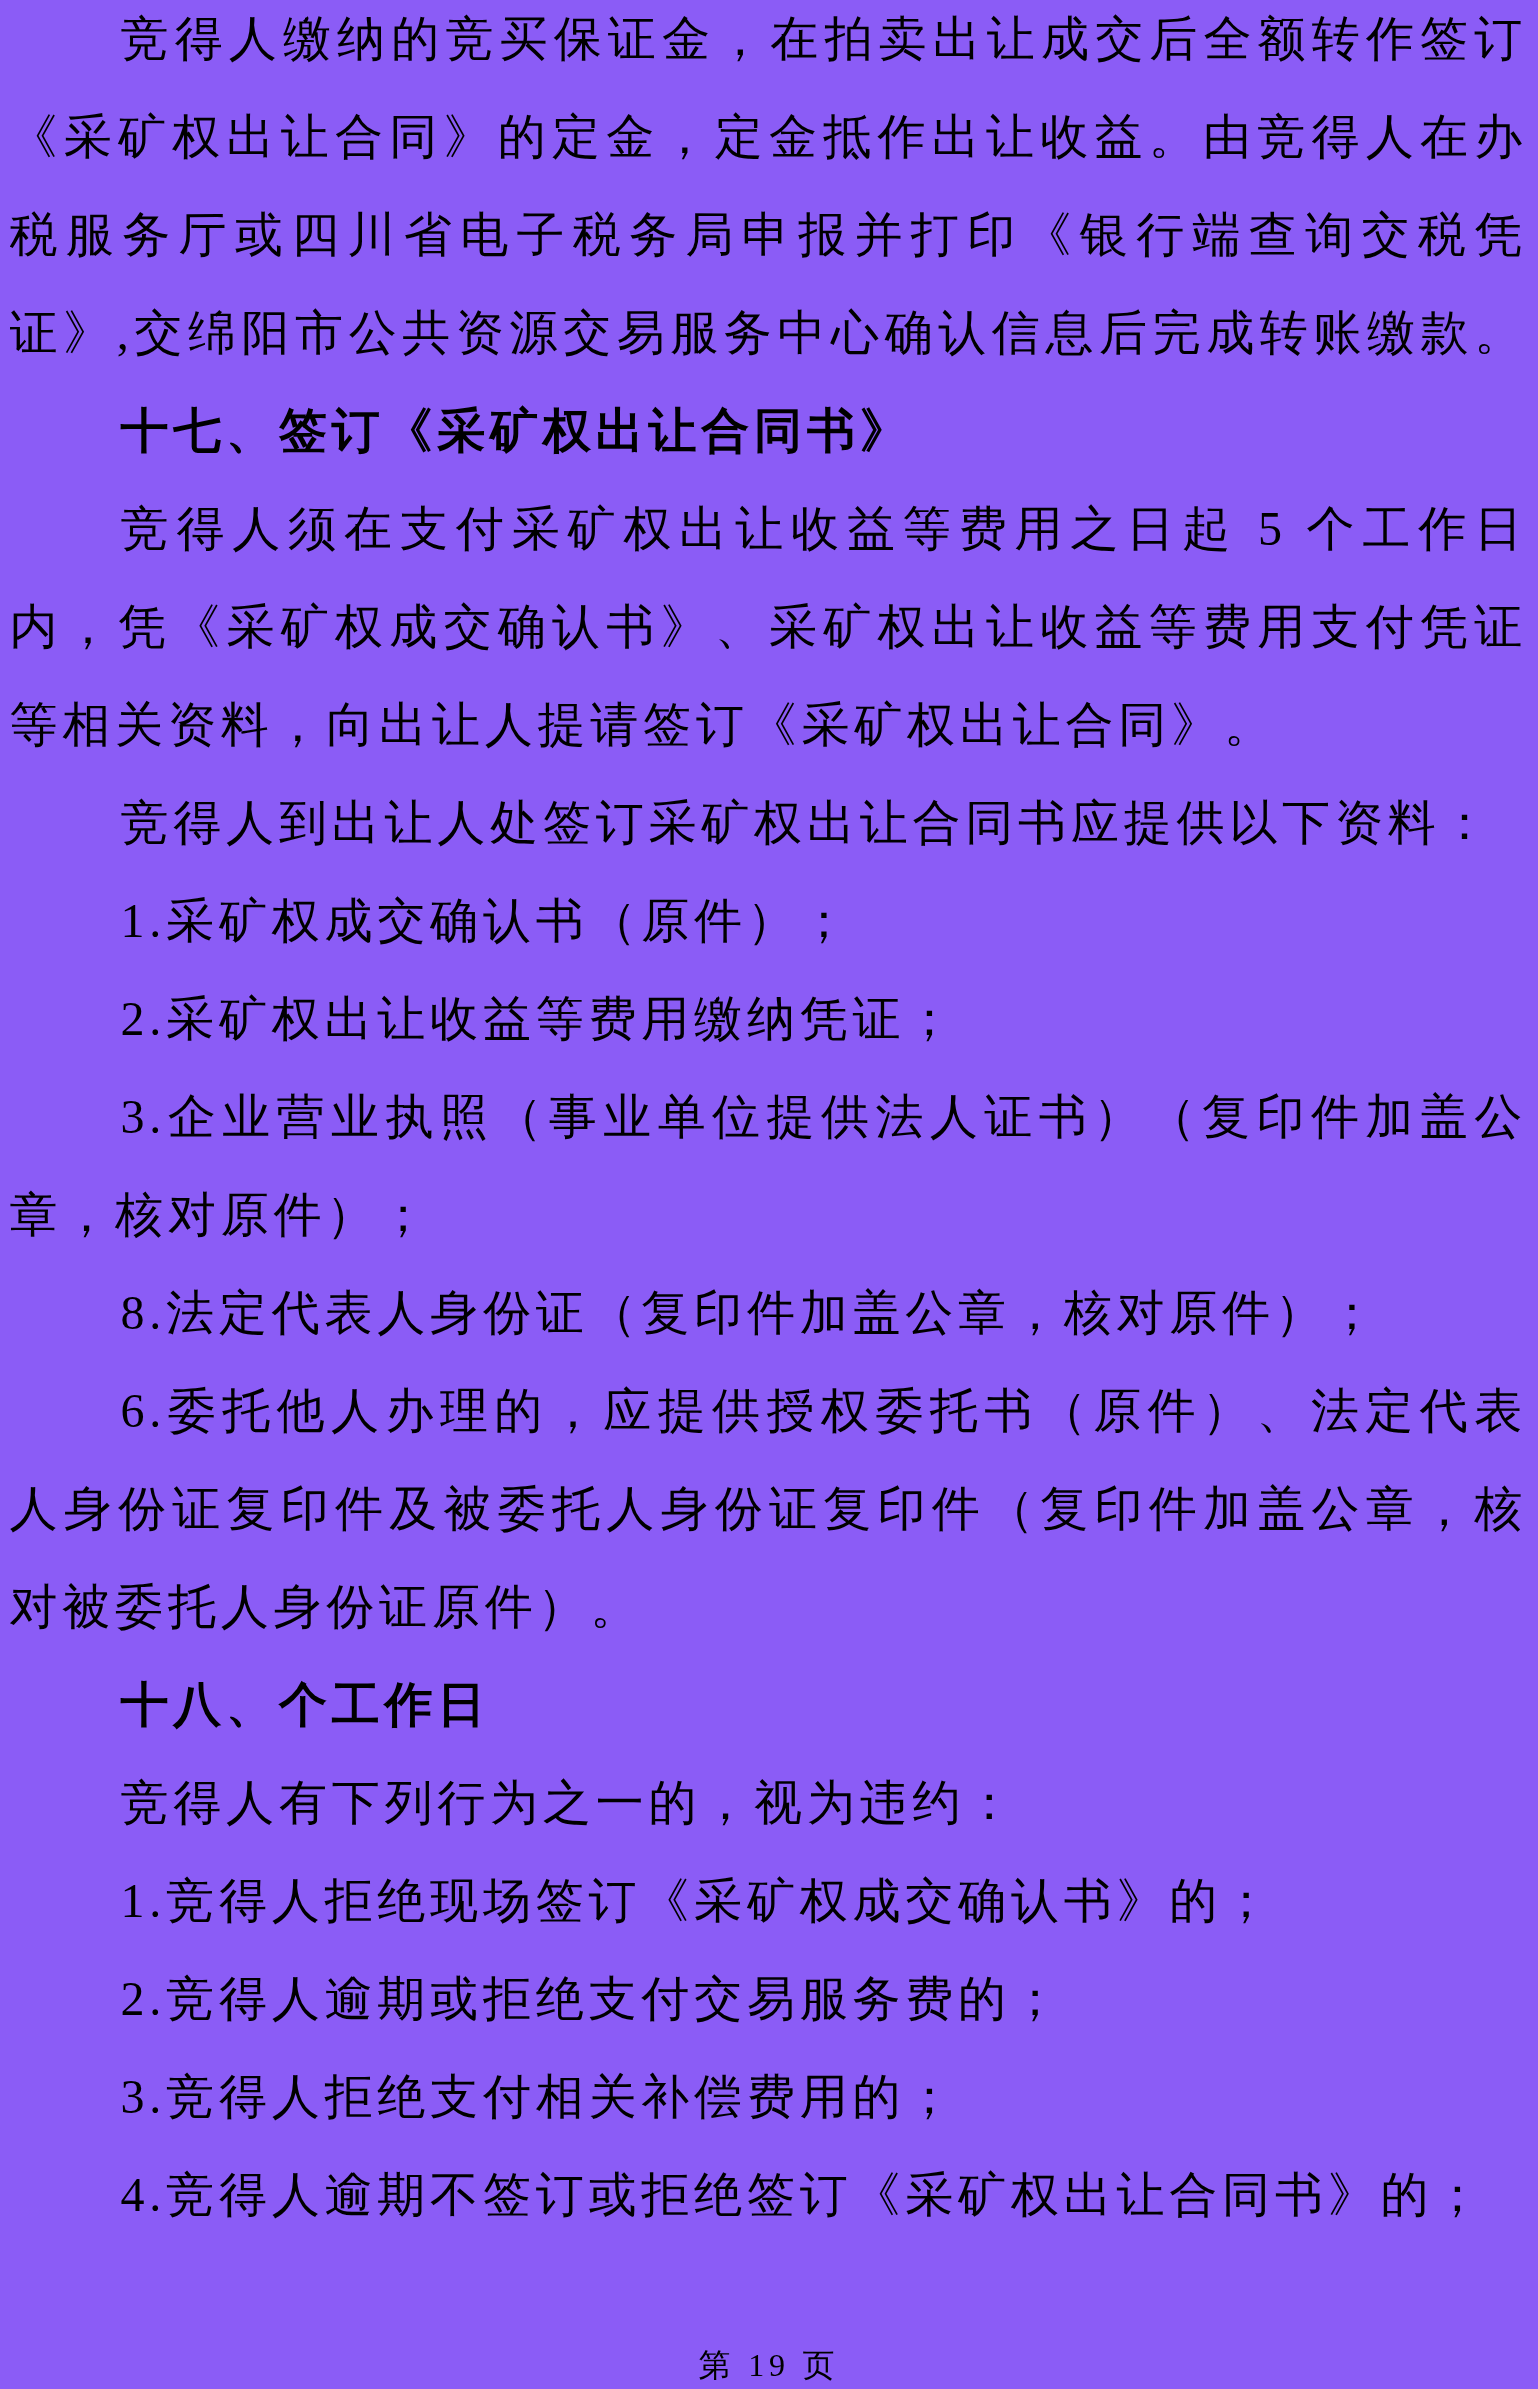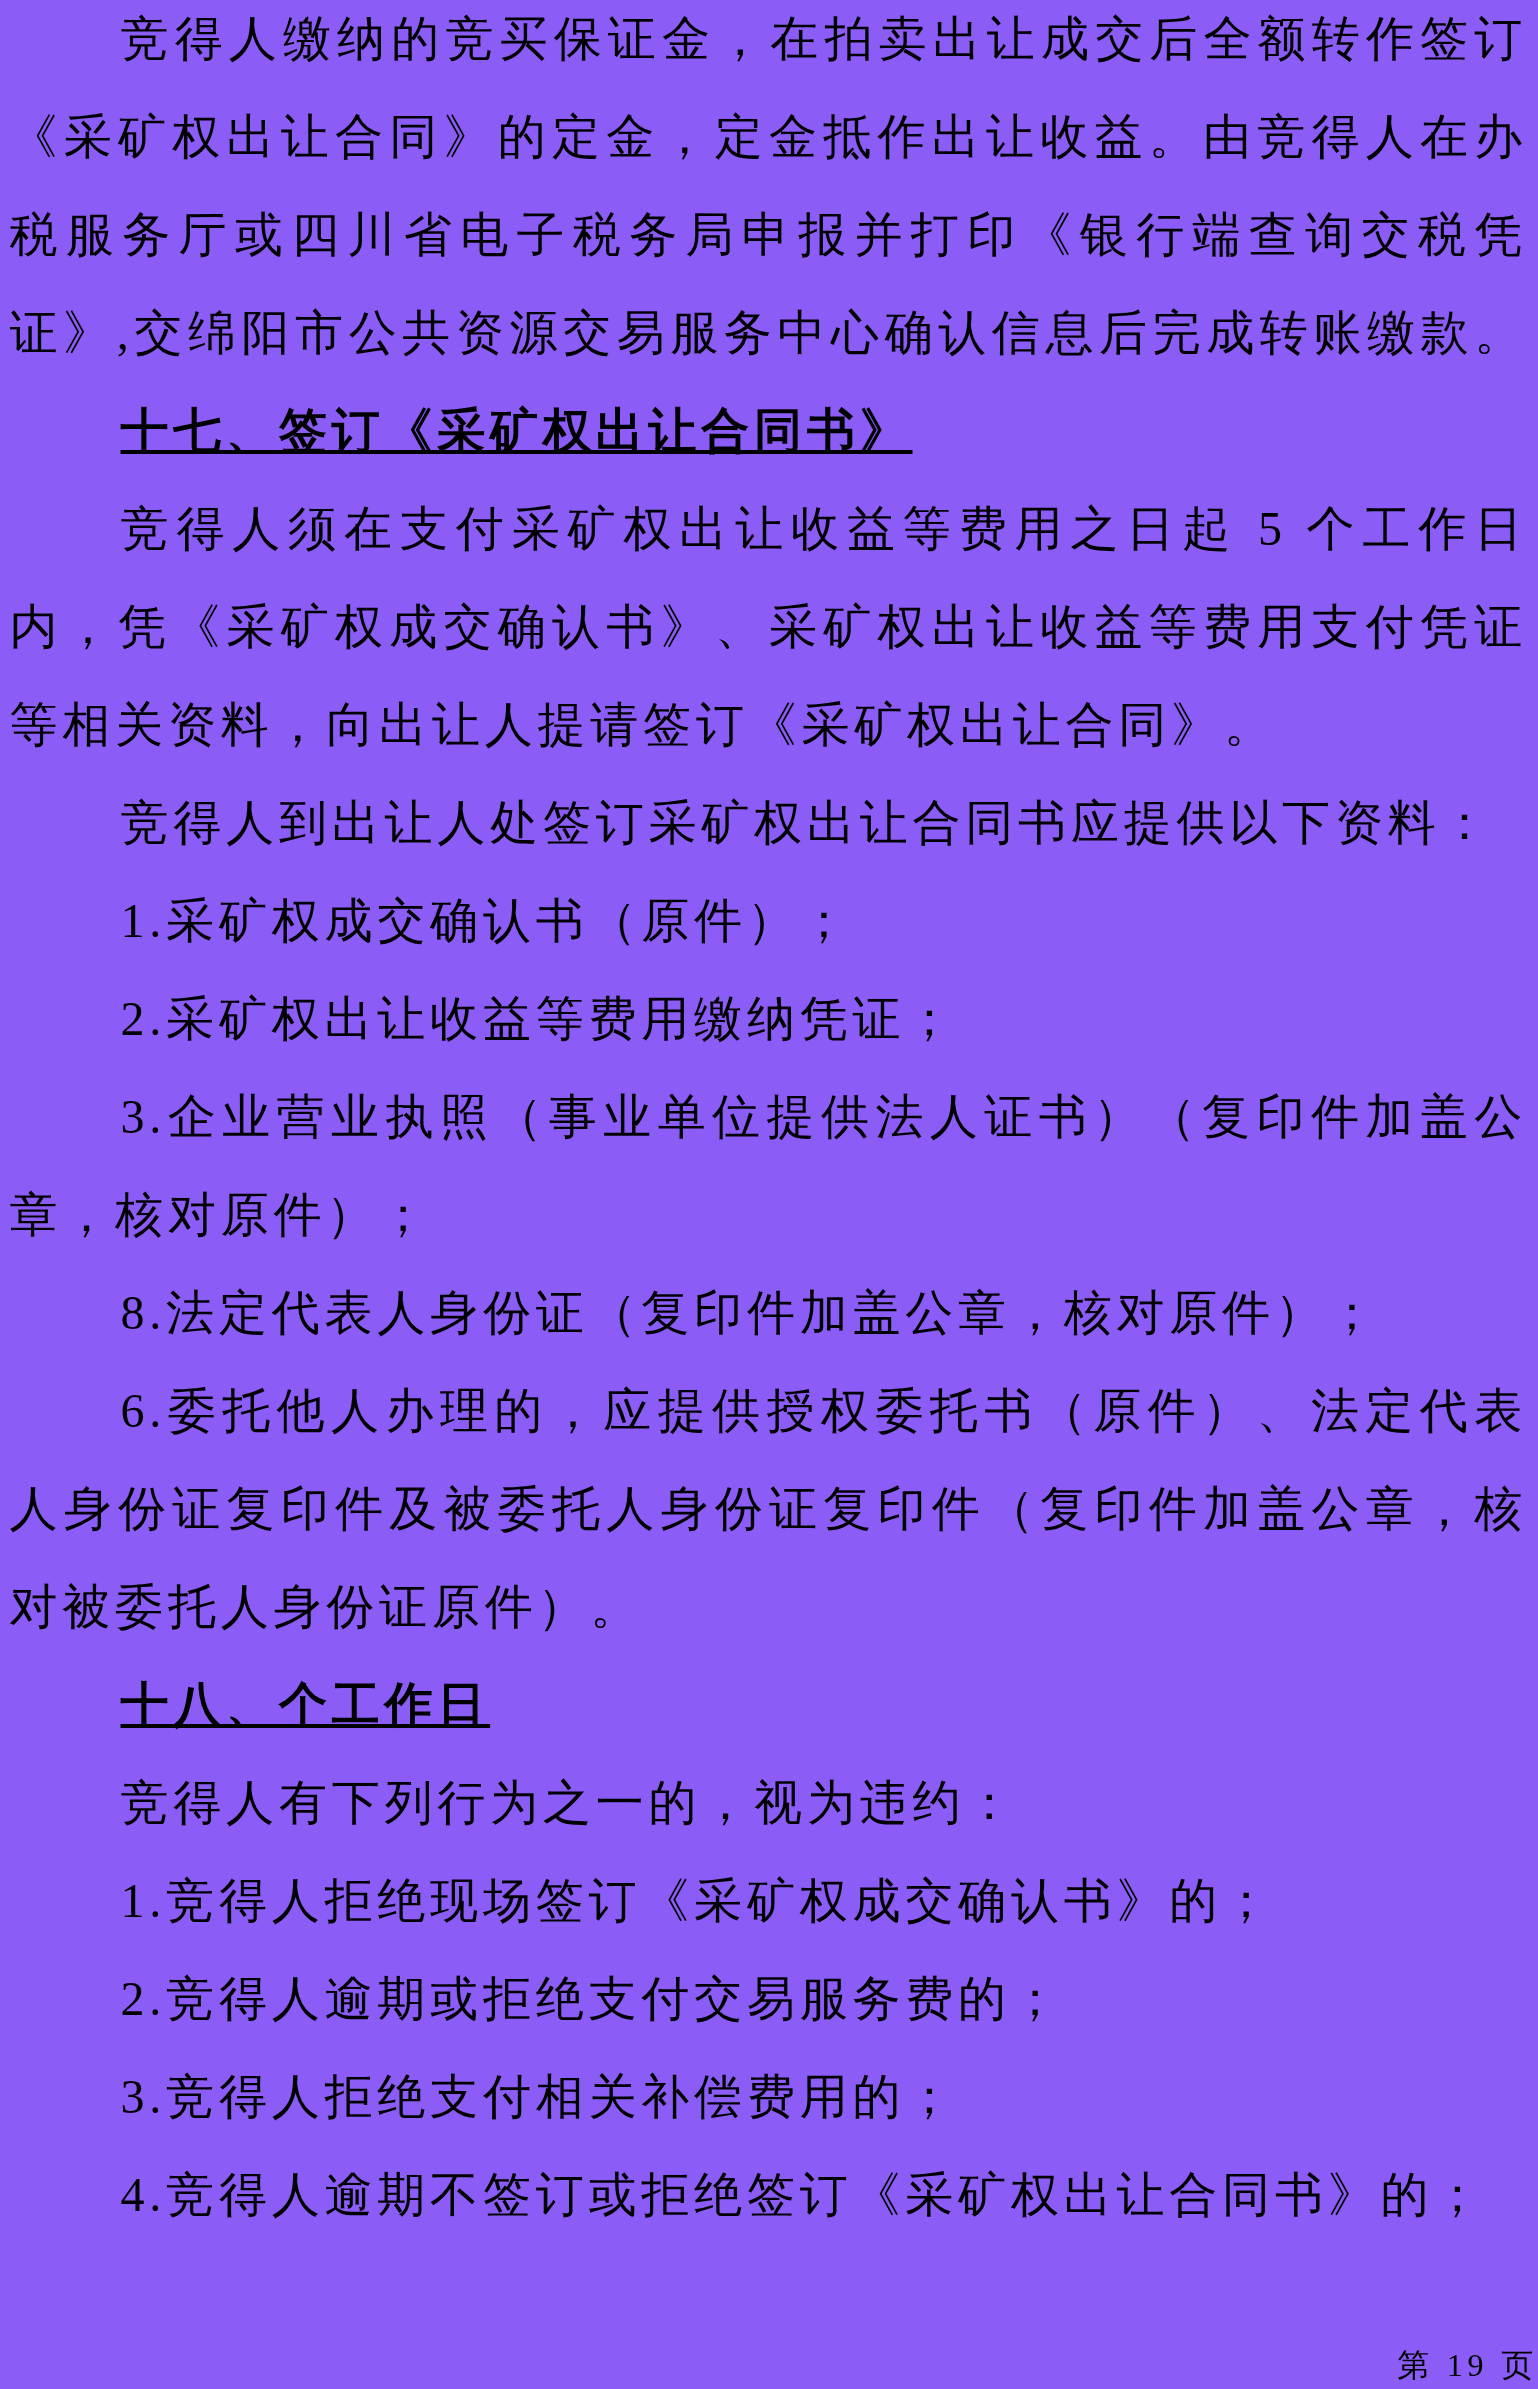--- a/index.html
+++ b/index.html
@@ -32,32 +32,31 @@
     height: 98px;
     line-height: 98px;
     letter-spacing: 4.8px;
     overflow: hidden;
   }
   .line.indent {
     text-indent: 111px;
   }
   .line.bold {
     font-weight: bold;
-    text-decoration: underline;
   }
   .line.justify {
     text-align: justify;
     text-align-last: justify;
   }
   .footer {
     position: absolute;
     top: 2344px;
     left: 0;
     right: 0;
-    text-align: right;
+    text-align: center;
     font-size: 32px;
     letter-spacing: 4.8px;
   }
 </style>
 </head>
 <body>
 
 <div class="page">
   <div class="doc">
       <div class="line indent justify">竞得人缴纳的竞买保证金，在拍卖出让成交后全额转作签订</div>

